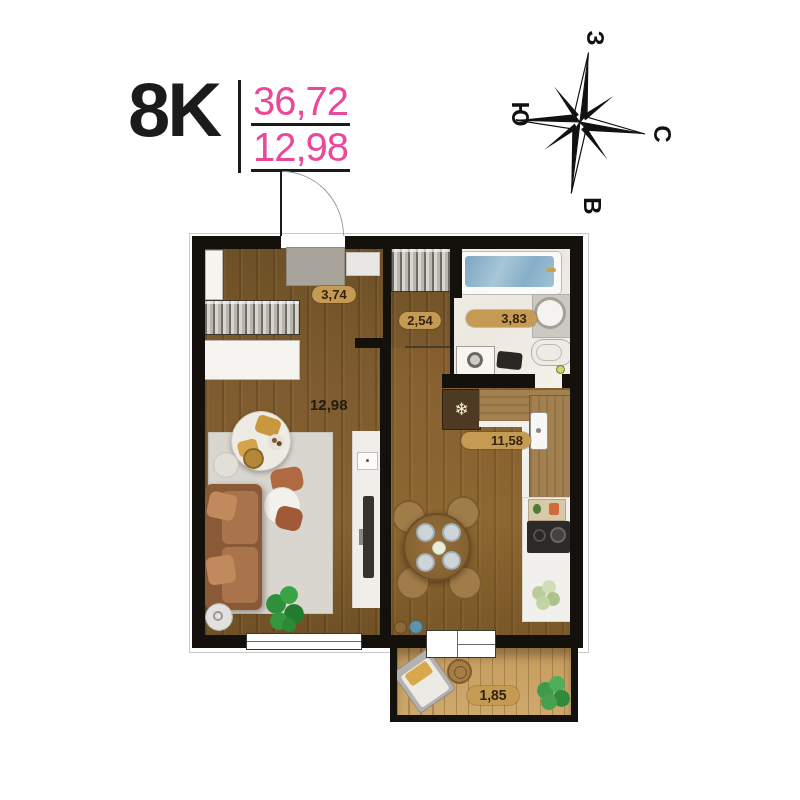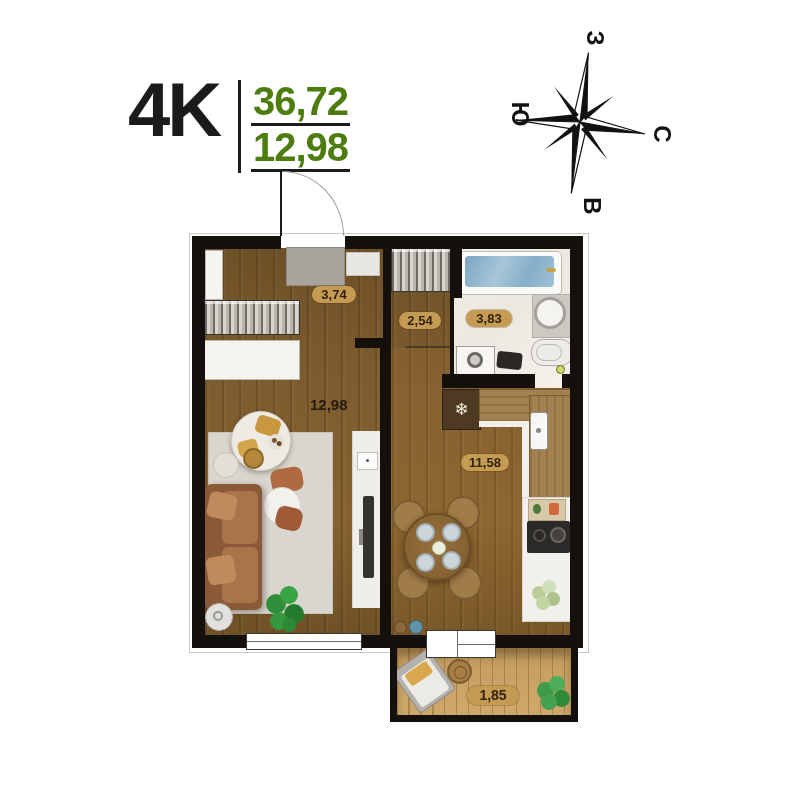--- a/index.html
+++ b/index.html
@@ -3,21 +3,21 @@
 <meta charset="utf-8">
 <style>
   html,body{margin:0;padding:0;background:#fff;}
   #canvas{position:relative;width:800px;height:800px;background:#ffffff;overflow:hidden;
           font-family:"Liberation Sans",sans-serif;}
   .abs{position:absolute;}
 
   
   #plan-type{left:128px;top:66px;font-size:76px;font-weight:700;color:#1b1b1b;letter-spacing:-3px;}
   #header-divider{left:238px;top:80px;width:3px;height:93px;background:#1b1b1b;}
-  .area-num{left:251px;font-size:40px;font-weight:700;color:#4d7c0f;border-bottom:3px solid #1b1b1b;
+  .area-num{left:251px;font-size:40px;font-weight:400;color:#ec4899;border-bottom:3px solid #1b1b1b;
             line-height:1.05;padding:0 2px 1px 2px;letter-spacing:-1px;}
   #area-total{top:80px;}
   #area-living{top:126px;}
 
   
   #compass{left:492px;top:22px;width:180px;height:196px;}
 
   
   .wall{background:#14100c;z-index:6;}
   .wood{background:
@@ -50,21 +50,21 @@
      repeating-linear-gradient(90deg,#6f6c66 0 2px,#d8d5cf 2px 5px,#b9b6b0 5px 8px);
      border:1px solid #3a342c;z-index:3;box-shadow:inset 0 3px 0 rgba(255,255,255,0.6);}
 
   svg text{font-family:"Liberation Sans",sans-serif;}
 </style>
 </head>
 <body>
 
 <div id="canvas">
 
-  <div class="abs" id="plan-type">4K</div>
+  <div class="abs" id="plan-type">8K</div>
   <div class="abs" id="header-divider"></div>
   <div class="abs area-num" id="area-total">36,72</div>
   <div class="abs area-num" id="area-living">12,98</div>
 
   <svg class="abs" id="compass" viewBox="0 0 180 196">
     <g transform="translate(88,100) rotate(7)">
 
       <path d="M0,-70 L7,-5 L0,0 Z" fill="#111"></path>
       <path d="M0,-70 L-7,-5 L0,0 Z" fill="#fff" stroke="#111" stroke-width="1.2"></path>
       <path d="M66,4 L6,8 L0,0 Z" fill="#111"></path>
@@ -111,21 +111,21 @@
   <div class="abs" style="left:532px;top:294px;width:38px;height:42px;background:#ccc9c3;border:1px solid #b2afa9;z-index:3;"></div>
   <div class="abs" style="left:534px;top:297px;width:32px;height:32px;border-radius:50%;background:#f4f3f0;border:3px solid #a3a09a;box-sizing:border-box;z-index:4;"></div>
   <div class="abs" style="left:531px;top:339px;width:40px;height:25px;background:#edebe6;border:1px solid #aeaba5;border-radius:12px;z-index:3;">
     <div class="abs" style="left:4px;top:4px;width:24px;height:15px;border-radius:10px;border:1px solid #b9b6b0;"></div>
   </div>
   <div class="abs" style="left:456px;top:346px;width:37px;height:28px;background:#f7f6f3;border:1px solid #a19e98;z-index:3;">
     <div class="abs" style="left:10px;top:5px;width:16px;height:16px;border-radius:50%;border:3px solid #6b6864;background:#cfccc6;box-sizing:border-box;"></div>
   </div>
   <div class="abs" style="left:497px;top:352px;width:25px;height:17px;background:#2a2724;border-radius:4px;transform:rotate(6deg);z-index:3;"></div>
   <div class="abs" style="left:556px;top:365px;width:7px;height:7px;border-radius:50%;background:#cfd96a;border:1px solid #6b6b30;z-index:7;"></div>
-  <div class="abs pill" style="left:466px;top:310px;width:46px;">3,83</div>
+  <div class="abs pill" style="left:466px;top:310px;width:46px;padding-left:25px;">3,83</div>
 
   <div class="abs" style="left:231px;top:411px;width:58px;height:58px;border-radius:50%;background:#eeebe4;border:1px solid #d2cfc7;box-shadow:0 2px 5px rgba(40,25,5,0.35);z-index:3;">
     <div class="abs" style="left:24px;top:5px;width:24px;height:18px;background:#c9973f;border-radius:5px;transform:rotate(18deg);"></div>
     <div class="abs" style="left:6px;top:28px;width:20px;height:16px;background:#d3a44a;border-radius:5px;transform:rotate(-14deg);"></div>
     <div class="abs" style="left:36px;top:22px;width:16px;height:16px;border-radius:50%;background:radial-gradient(circle at 40% 40%, #7a5a32 2px, transparent 3px), radial-gradient(circle at 70% 60%, #6a4a28 2px, transparent 3px), #e6e2d8;"></div>
   </div>
   <div class="abs" style="left:243px;top:448px;width:21px;height:21px;border-radius:50%;background:#b5873a;border:2px solid #8a6528;box-sizing:border-box;z-index:4;"></div>
   <div class="abs" style="left:213px;top:452px;width:24px;height:24px;border-radius:50%;background:#e2dfd9;border:1px solid #c6c3bd;z-index:3;"></div>
 
   <div class="abs" style="left:271px;top:468px;width:32px;height:24px;background:#b06a42;border-radius:8px;transform:rotate(-10deg);z-index:3;"></div>
@@ -191,21 +191,21 @@
   <div class="abs" style="left:448px;top:566px;width:34px;height:34px;background:#a07c48;border:2px solid #7a5c30;border-radius:12% 50% 50% 50%;box-sizing:border-box;z-index:3;"></div>
   <div class="abs" style="left:403px;top:513px;width:68px;height:68px;border-radius:50%;background:radial-gradient(circle at 45% 45%,#96703c,#7e5a2c);border:2px solid #6b4d26;box-sizing:border-box;box-shadow:0 2px 6px rgba(30,15,0,0.45);z-index:4;">
     <div class="abs" style="left:11px;top:8px;width:19px;height:19px;border-radius:50%;background:#cdd5d9;border:2px solid #9fb0ba;box-sizing:border-box;"></div>
     <div class="abs" style="left:37px;top:8px;width:19px;height:19px;border-radius:50%;background:#cdd5d9;border:2px solid #9fb0ba;box-sizing:border-box;"></div>
     <div class="abs" style="left:11px;top:38px;width:19px;height:19px;border-radius:50%;background:#cdd5d9;border:2px solid #9fb0ba;box-sizing:border-box;"></div>
     <div class="abs" style="left:37px;top:36px;width:19px;height:19px;border-radius:50%;background:#cdd5d9;border:2px solid #9fb0ba;box-sizing:border-box;"></div>
     <div class="abs" style="left:27px;top:26px;width:12px;height:12px;border-radius:50%;background:#e8efdf;border:1px solid #b9c9a4;"></div>
   </div>
   <div class="abs" style="left:394px;top:621px;width:11px;height:11px;border-radius:50%;background:#8a6a3c;border:1px solid #5e4422;z-index:3;"></div>
   <div class="abs" style="left:409px;top:620px;width:12px;height:12px;border-radius:50%;background:#5f93a8;border:1px solid #3e6a7c;z-index:3;"></div>
-  <div class="abs pill" style="left:461px;top:454px;width:48px;">11,58</div>
+  <div class="abs pill" style="left:461px;top:432px;width:48px;padding-left:22px;">11,58</div>
 
   <div class="abs wall" style="left:192px;top:236px;width:89px;height:13px;"></div>
   <div class="abs wall" style="left:345px;top:236px;width:238px;height:13px;"></div>
   <div class="abs wall" style="left:192px;top:236px;width:13px;height:412px;"></div>
   <div class="abs wall" style="left:570px;top:236px;width:13px;height:412px;"></div>
   <div class="abs wall" style="left:192px;top:635px;width:391px;height:13px;"></div>
   <div class="abs wall" style="left:383px;top:248px;width:8px;height:92px;"></div>
   <div class="abs wall" style="left:355px;top:338px;width:36px;height:10px;"></div>
   <div class="abs wall" style="left:380px;top:348px;width:11px;height:300px;"></div>
   <div class="abs wall" style="left:450px;top:248px;width:12px;height:50px;"></div>

